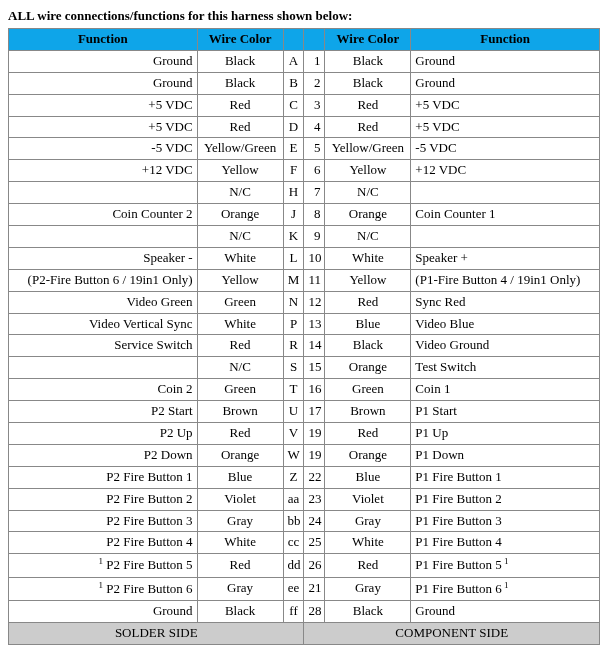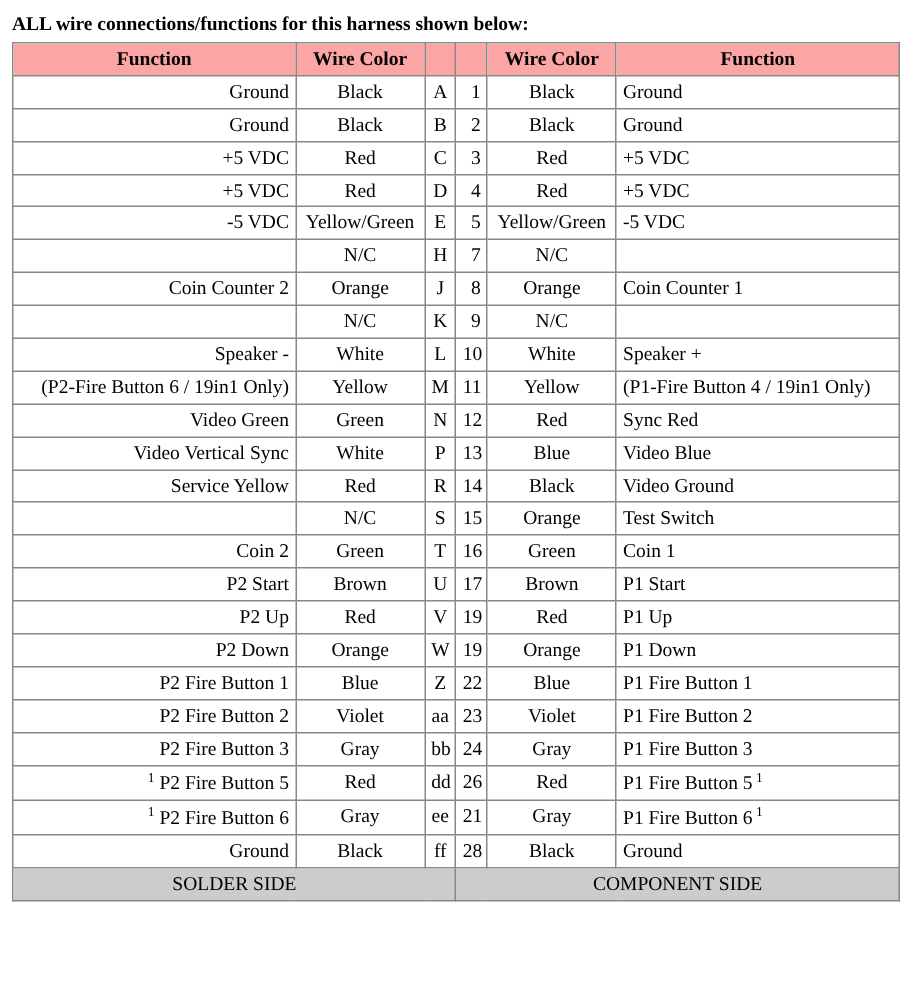--- a/index.html
+++ b/index.html
@@ -26,21 +26,21 @@
     font-size: 13px;
     line-height: 1.3;
     overflow: hidden;
     white-space: nowrap;
   }
   th {
     font-weight: bold;
     text-align: center;
   }
   .hdr {
-    background: #fca5a5;
+    background: #0ea5e9;
   }
   col.func { width: 180px; }
   col.color { width: 82px; }
   col.pin { width: 20px; }
   col.funcR { width: 180px; }
   td.func-l { text-align: right; }
   td.color-l { text-align: center; }
   td.pin-a { text-align: center; }
   td.pin-b { text-align: right; padding-right:4px;}
   td.color-r { text-align: center; }
@@ -116,20 +116,28 @@
       </tr>
       <tr>
         <td class="func-l">-5 VDC</td>
         <td class="color-l">Yellow/Green</td>
         <td class="pin-a">E</td>
         <td class="pin-b">5</td>
         <td class="color-r">Yellow/Green</td>
         <td class="func-r">-5 VDC</td>
       </tr>
       <tr>
+        <td class="func-l">+12 VDC</td>
+        <td class="color-l">Yellow</td>
+        <td class="pin-a">F</td>
+        <td class="pin-b">6</td>
+        <td class="color-r">Yellow</td>
+        <td class="func-r">+12 VDC</td>
+      </tr>
+      <tr>
         <td class="func-l"></td>
         <td class="color-l">N/C</td>
         <td class="pin-a">H</td>
         <td class="pin-b">7</td>
         <td class="color-r">N/C</td>
         <td class="func-r"></td>
       </tr>
       <tr>
         <td class="func-l">Coin Counter 2</td>
         <td class="color-l">Orange</td>
@@ -172,21 +180,21 @@
       </tr>
       <tr>
         <td class="func-l">Video Vertical Sync</td>
         <td class="color-l">White</td>
         <td class="pin-a">P</td>
         <td class="pin-b">13</td>
         <td class="color-r">Blue</td>
         <td class="func-r">Video Blue</td>
       </tr>
       <tr>
-        <td class="func-l">Service Yellow</td>
+        <td class="func-l">Service Switch</td>
         <td class="color-l">Red</td>
         <td class="pin-a">R</td>
         <td class="pin-b">14</td>
         <td class="color-r">Black</td>
         <td class="func-r">Video Ground</td>
       </tr>
       <tr>
         <td class="func-l"></td>
         <td class="color-l">N/C</td>
         <td class="pin-a">S</td>
@@ -242,20 +250,28 @@
         <td class="color-r">Violet</td>
         <td class="func-r">P1 Fire Button 2</td>
       </tr>
       <tr>
         <td class="func-l">P2 Fire Button 3</td>
         <td class="color-l">Gray</td>
         <td class="pin-a">bb</td>
         <td class="pin-b">24</td>
         <td class="color-r">Gray</td>
         <td class="func-r">P1 Fire Button 3</td>
+      </tr>
+      <tr>
+        <td class="func-l">P2 Fire Button 4</td>
+        <td class="color-l">White</td>
+        <td class="pin-a">cc</td>
+        <td class="pin-b">25</td>
+        <td class="color-r">White</td>
+        <td class="func-r">P1 Fire Button 4</td>
       </tr>
       <tr>
         <td class="func-l"><sup>1</sup> P2 Fire Button 5</td>
         <td class="color-l">Red</td>
         <td class="pin-a">dd</td>
         <td class="pin-b">26</td>
         <td class="color-r">Red</td>
         <td class="func-r">P1 Fire Button 5<sup> 1</sup></td>
       </tr>
       <tr>

